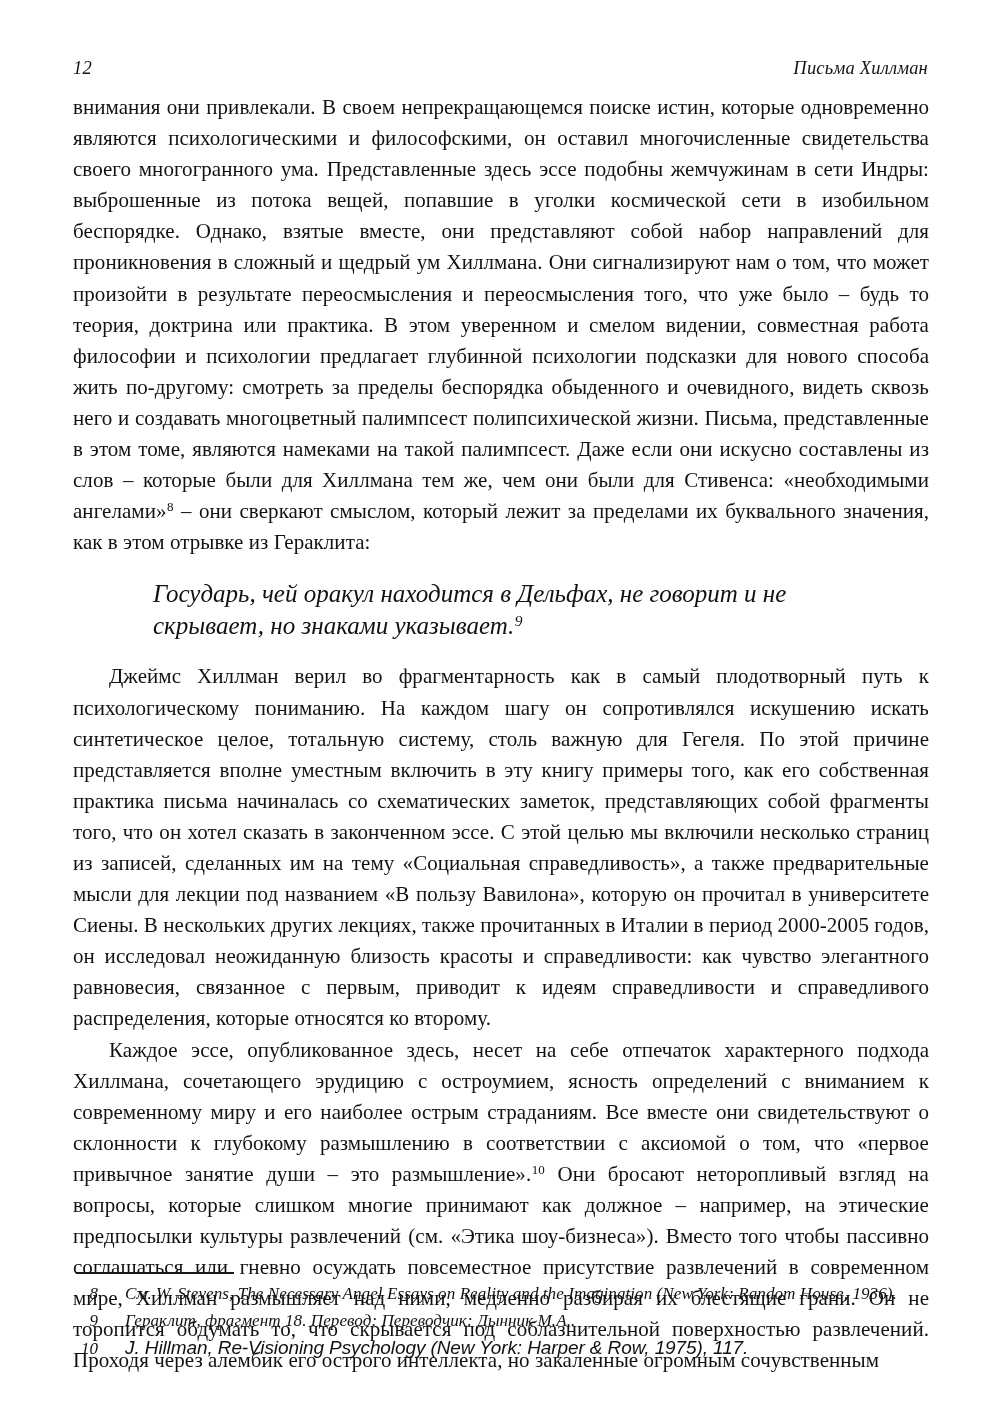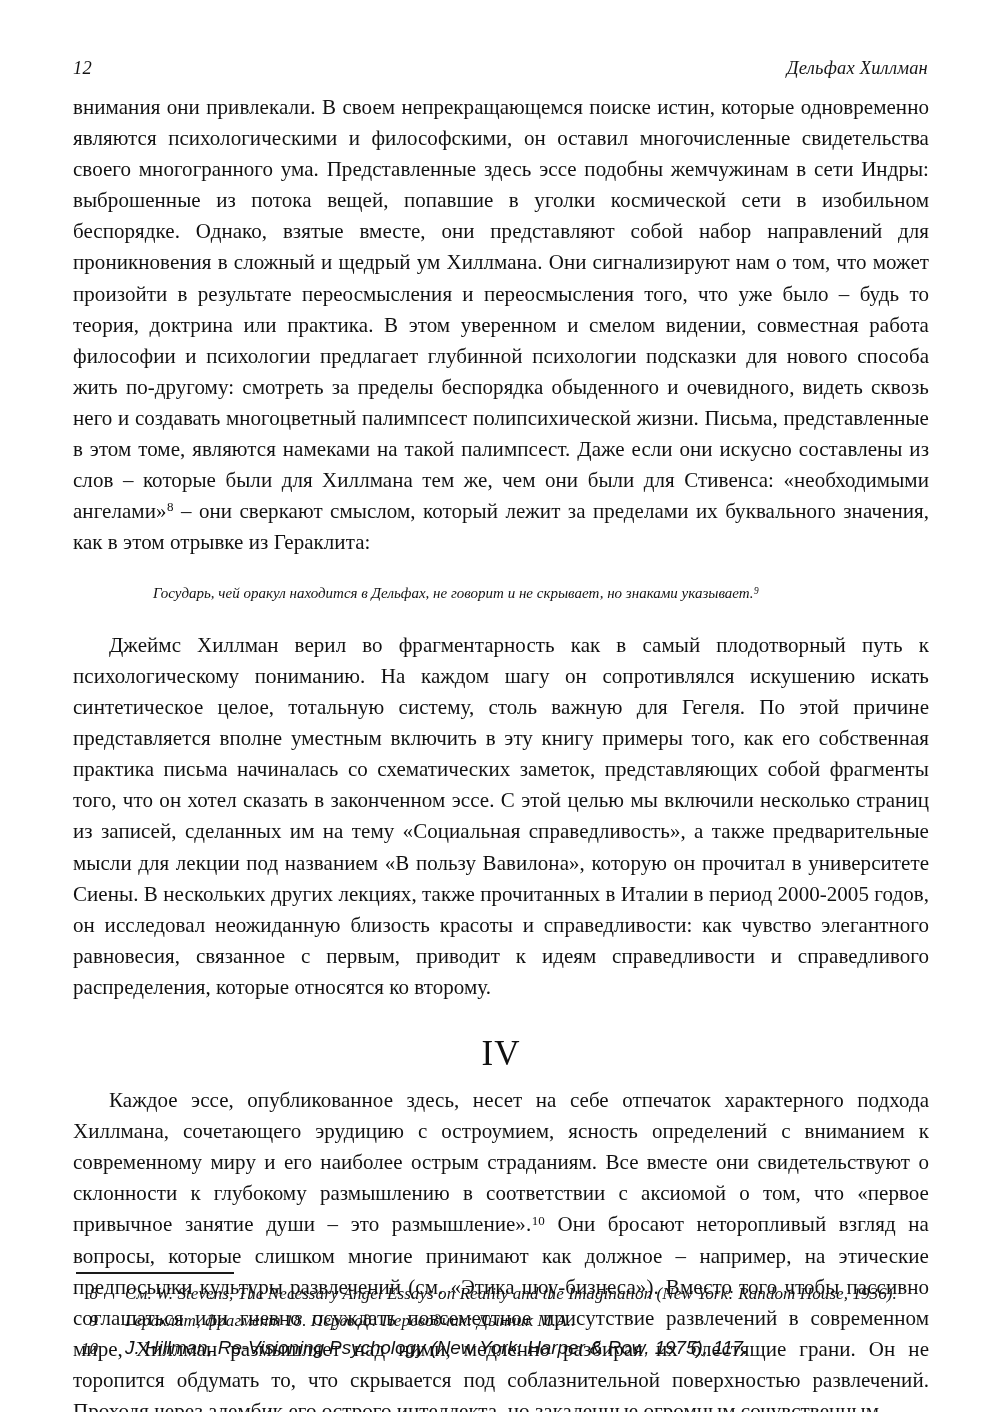--- a/index.html
+++ b/index.html
@@ -63,21 +63,21 @@
     line-height: 0;
     margin-left: 0.5px;
   }
 
   
   blockquote.quote {
     margin: 20px 0 20px 0;
     padding: 0 0 0 80px;
     width: 740px;
     font-style: italic;
-    font-size: 15px;
+    font-size: 25px;
     line-height: 31.5px;
     text-align: left;
   }
 
   
   h2.section-numeral {
     margin: 30px 0 10px 0;
     text-align: center;
     font-weight: normal;
     font-size: 35px;
@@ -130,32 +130,31 @@
     letter-spacing: -0.1px;
   }
 </style>
 </head>
 <body>
 
 <div class="page">
 
   <div class="running-head">
     <span class="folio">12</span>
-    <span class="author-name">Дельфах Хиллман</span>
+    <span class="author-name">Письма Хиллман</span>
   </div>
 
   <div class="column">
 
     <p class="body cont"><span>внимания они привлекали. В своем непрекращающемся поиске истин, которые одновременно являются психологическими и философскими, он оставил многочисленные свидетельства своего многогранного ума. Представленные здесь эссе подобны жемчужинам в сети Индры: выброшенные из потока вещей, попавшие в уголки космической сети в изобильном беспорядке. Однако, взятые вместе, они представляют собой набор направлений для проникновения в сложный и щедрый ум Хиллмана. Они сигнализируют нам о том, что может произойти в результате переосмысления и переосмысления того, что уже было – будь то теория, доктрина или практика. В этом уверенном и смелом видении, совместная работа философии и психологии предлагает глубинной психологии подсказки для нового способа жить по-другому: смотреть за пределы беспорядка обыденного и очевидного, видеть сквозь него и создавать многоцветный палимпсест полипсихической жизни. Письма, представленные в этом томе, являются намеками на такой палимпсест. Даже если они искусно составлены из слов – которые были для Хиллмана тем же, чем они были для Стивенса: «необходимыми ангелами»</span><sup class="fn">8</sup><span> – они сверкают смыслом, который лежит за пределами их буквального значения, как в этом отрывке из Гераклита:</span></p>
 
     <blockquote class="quote"><span>Государь, чей оракул находится в Дельфах, не говорит и не скрывает, но знаками указывает.</span><sup class="fn">9</sup></blockquote>
 
     <p class="body indent">Джеймс Хиллман верил во фрагментарность как в самый плодотворный путь к психологическому пониманию. На каждом шагу он сопротивлялся искушению искать синтетическое целое, тотальную систему, столь важную для Гегеля. По этой причине представляется вполне уместным включить в эту книгу примеры того, как его собственная практика письма начиналась со схематических заметок, представляющих собой фрагменты того, что он хотел сказать в законченном эссе. С этой целью мы включили несколько страниц из записей, сделанных им на тему «Социальная справедливость», а также предварительные мысли для лекции под названием «В пользу Вавилона», которую он прочитал в университете Сиены. В нескольких других лекциях, также прочитанных в Италии в период 2000-2005 годов, он исследовал неожиданную близость красоты и справедливости: как чувство элегантного равновесия, связанное с первым, приводит к идеям справедливости и справедливого распределения, которые относятся ко второму.</p>
 
-    <h2 class="section-numeral">IV</h2>
 
     <p class="body indent"><span>Каждое эссе, опубликованное здесь, несет на себе отпечаток характерного подхода Хиллмана, сочетающего эрудицию с остроумием, ясность определений с вниманием к современному миру и его наиболее острым страданиям. Все вместе они свидетельствуют о склонности к глубокому размышлению в соответствии с аксиомой о том, что «первое привычное занятие души – это размышление».</span><sup class="fn">10</sup><span> Они бросают неторопливый взгляд на вопросы, которые слишком многие принимают как должное – например, на этические предпосылки культуры развлечений (см. «Этика шоу-бизнеса»). Вместо того чтобы пассивно соглашаться или гневно осуждать повсеместное присутствие развлечений в современном мире, Хиллман размышляет над ними, медленно разбирая их блестящие грани. Он не торопится обдумать то, что скрывается под соблазнительной поверхностью развлечений. Проходя через алембик его острого интеллекта, но закаленные огромным сочувственным</span></p>
 
   </div>
 
   <div class="footnotes">
     <div class="footnote-rule"></div>
 
     <div class="footnote serif">
       <span class="fn-num">8</span>

